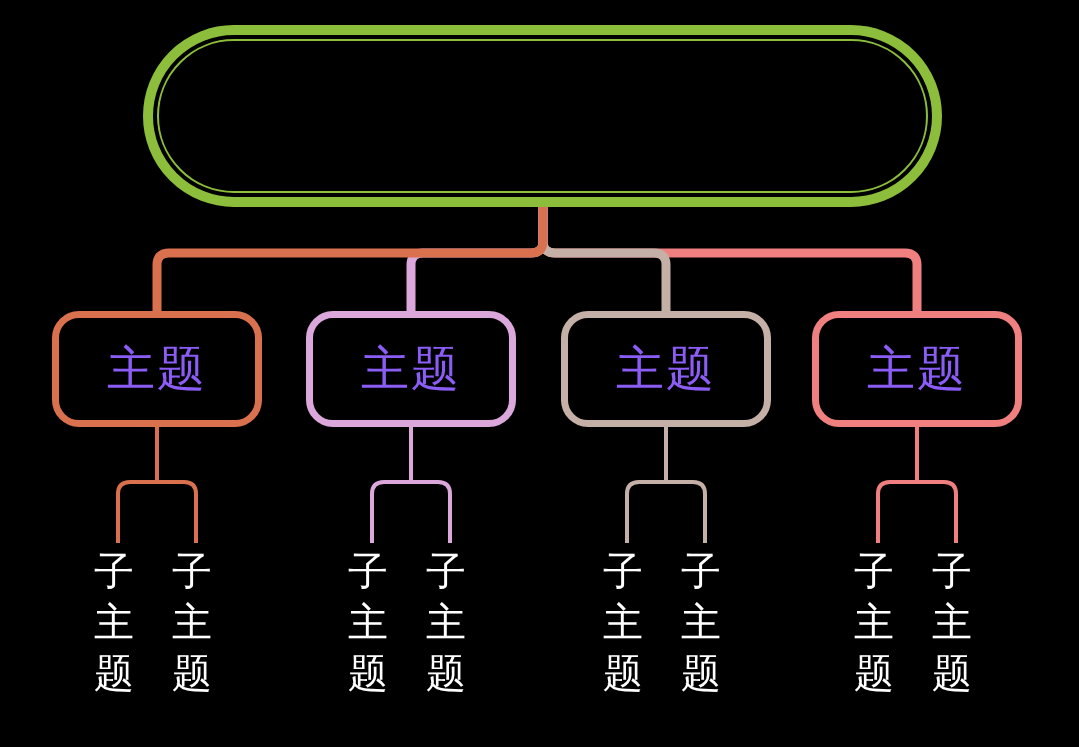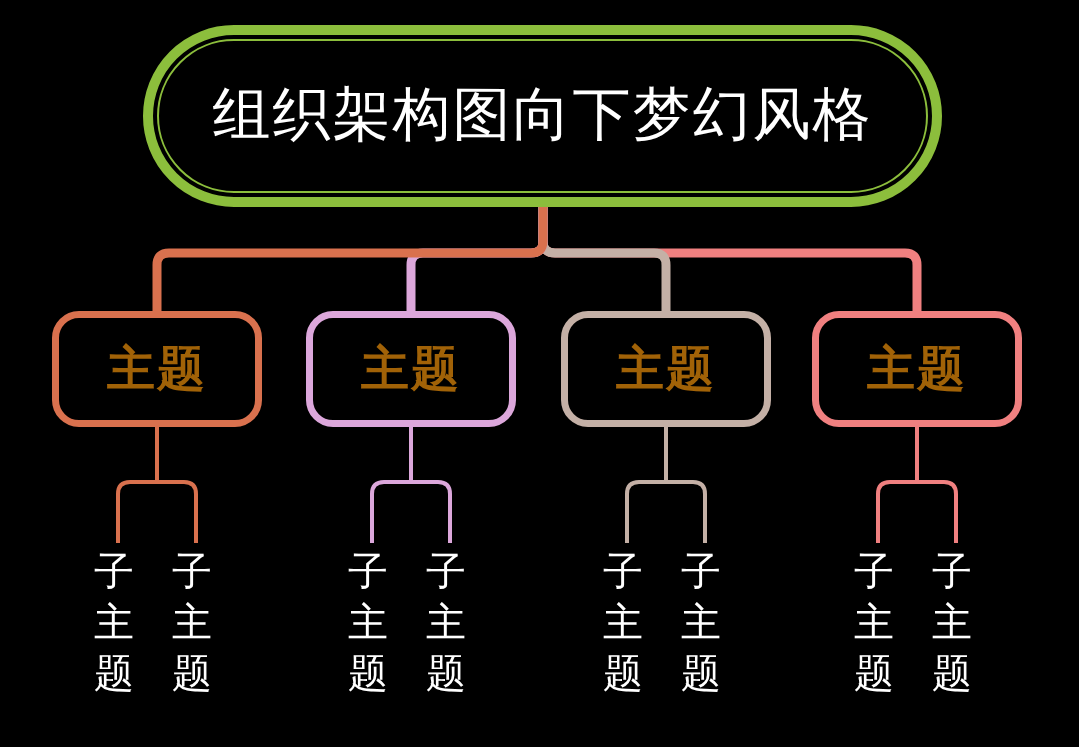--- a/index.html
+++ b/index.html
@@ -61,23 +61,23 @@
     height: 116px;
     box-sizing: border-box;
     border: 7px solid #ccc;
     border-radius: 27px;
     background: #000;
     display: flex;
     align-items: center;
     justify-content: center;
   }
   .topic-label {
-    color: #a16207;
+    color: #8b5cf6;
     font-size: 48px;
-    font-weight: bold;
+    font-weight: normal;
     letter-spacing: 2px;
     line-height: 1;
     white-space: nowrap;
   }
   .topic-1 { left: 52px; }
   .topic-2 { left: 306px; }
   .topic-3 { left: 561px; }
   .topic-4 { left: 812px; }
   .subtopic {
     position: absolute;
@@ -111,21 +111,20 @@
     <path d="M 543 204 L 543 241 Q 543 253 531 253 L 169 253 Q 157 253 157 265 L 157 316" fill="none" stroke="#D9714E" stroke-width="9" style="stroke: rgb(217, 113, 78);"></path>
 
     <path d="M 157 425 L 157 482 M 118 543 L 118 494 Q 118 482 130 482 L 184 482 Q 196 482 196 494 L 196 543" fill="none" stroke="#D9714E" stroke-width="4" style="stroke: rgb(217, 113, 78);"></path>
     <path d="M 411 425 L 411 482 M 372 543 L 372 494 Q 372 482 384 482 L 438 482 Q 450 482 450 494 L 450 543" fill="none" stroke="#DCA7DB" stroke-width="4" style="stroke: rgb(220, 167, 219);"></path>
     <path d="M 666 425 L 666 482 M 627 543 L 627 494 Q 627 482 639 482 L 693 482 Q 705 482 705 494 L 705 543" fill="none" stroke="#C4B0A6" stroke-width="4" style="stroke: rgb(196, 176, 166);"></path>
     <path d="M 917 425 L 917 482 M 878 543 L 878 494 Q 878 482 890 482 L 944 482 Q 956 482 956 494 L 956 543" fill="none" stroke="#F08080" stroke-width="4" style="stroke: rgb(240, 128, 128);"></path>
   </svg>
 
   <div class="root-node" style="border-color: rgb(140, 190, 60);">
     <div class="inner-ring" style="border-color: rgb(140, 190, 60);"></div>
-    <span class="root-label" style="color: rgb(255, 255, 255);">组织架构图向下梦幻风格</span>
   </div>
 
   <div class="topic-node topic-1" style="border-color: rgb(217, 113, 78);">
     <span class="topic-label">主题</span>
   </div>
   <div class="topic-node topic-2" style="border-color: rgb(220, 167, 219);">
     <span class="topic-label">主题</span>
   </div>
   <div class="topic-node topic-3" style="border-color: rgb(196, 176, 166);">
     <span class="topic-label">主题</span>

